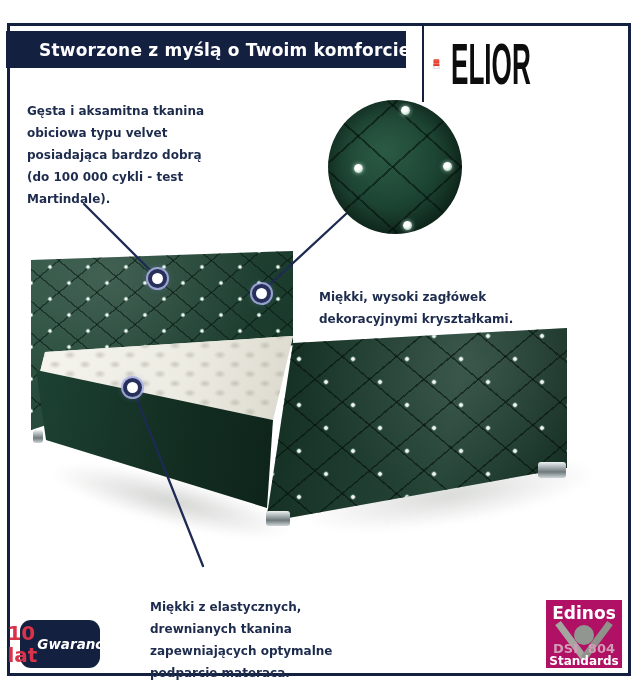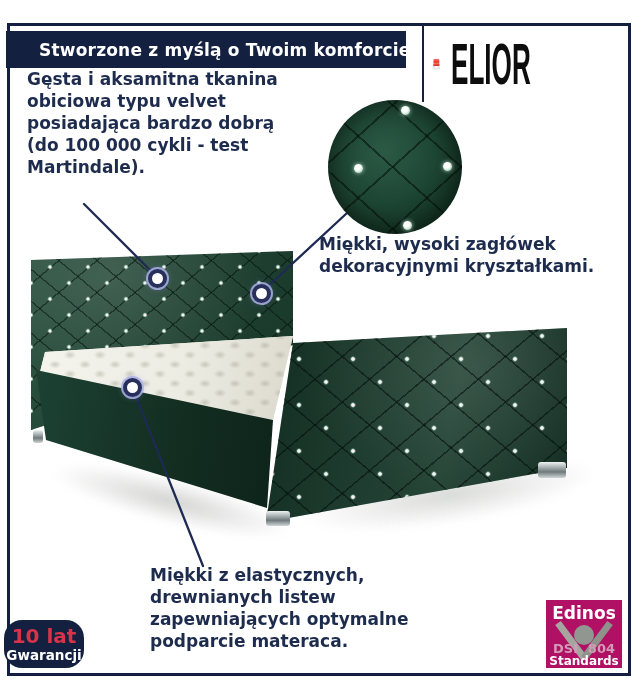--- a/index.html
+++ b/index.html
@@ -30,24 +30,24 @@
     padding-left:8px;box-sizing:border-box;
   }
   .elior-word{
     font-family:"Liberation Sans",sans-serif;font-weight:700;font-size:58px;
     color:#0d0d0d;transform:scaleX(.45);transform-origin:left center;
     letter-spacing:0;line-height:1;white-space:nowrap;
   }
   
   .callout{
     position:absolute;color:var(--text_navy,#1d2b4d);
-    font-weight:700;font-size:17px;line-height:22px;white-space:nowrap;
+    font-weight:700;font-size:12px;line-height:22px;white-space:nowrap;margin-top:32px;
   }
   .callout-fabric{left:27px;top:68px;}
-  .callout-headboard{left:319px;top:233px;}
+  .callout-headboard{left:319px;top:254px;}
   .callout-slats{left:150px;top:564px;}
   
   .detail-circle{
     position:absolute;left:328px;top:100px;width:134px;height:134px;
     border-radius:50%;overflow:hidden;
     background-image:
       repeating-linear-gradient(138deg, rgba(4,16,10,.55) 0 2px, transparent 2px 46px),
       repeating-linear-gradient(42deg,  rgba(4,16,10,.55) 0 2px, transparent 2px 46px),
       radial-gradient(circle at 42% 38%, #2b5a44 0%, #1e4735 45%, #133223 78%, #0d281b 100%);
     box-shadow:inset 0 0 28px rgba(0,0,0,.55);
@@ -121,27 +121,27 @@
   .marker{
     position:absolute;border-radius:50%;background:#ffffff;
     border:4px solid #27305a;
     box-shadow:0 0 0 2px rgba(170,176,228,.85),0 0 7px rgba(130,140,225,.55);
   }
   .marker.m1{left:148px;top:269px;width:11px;height:11px;}
   .marker.m2{left:252px;top:284px;width:11px;height:11px;}
   .marker.m3{left:123px;top:378px;width:11px;height:11px;}
   
   .warranty{
-    position:absolute;left:4px;top:620px;width:80px;height:48px;
-    background:var(--navy,#142040);border-radius:18px;
-    display:flex;flex-direction:column;align-items:center;justify-content:center;
+    position:absolute;left:20px;top:620px;width:80px;height:48px;
+    background:var(--navy,#142040);border-radius:11px;
+    display:flex;flex-direction:row;align-items:center;justify-content:center;
     box-sizing:border-box;
   }
   .warranty .w1{color:var(--badge_red,#d93349);font-weight:700;font-size:20px;line-height:22px;}
-  .warranty .w2{color:#ffffff;font-weight:700;font-size:13.5px;line-height:17px;}
+  .warranty .w2{color:#ffffff;font-weight:700;font-size:13.5px;line-height:17px;font-style:italic;}
   
   .cert{
     position:absolute;left:546px;top:600px;width:76px;height:68px;
     background:var(--cert_magenta,#b01164);
   }
 </style>
 </head>
 <body>
 
 <div class="frame"></div>
@@ -205,21 +205,21 @@
   <div class="crystal" style="left:75px;top:121px;"></div>
 </div>
 
 <div class="callout callout-headboard">
   <div>Miękki, wysoki zagłówek</div>
   <div>dekoracyjnymi kryształkami.</div>
 </div>
 
 <div class="callout callout-slats">
   <div>Miękki z elastycznych,</div>
-  <div>drewnianych listew</div>
+  <div>drewnianych tkanina</div>
   <div>zapewniających optymalne</div>
   <div>podparcie materaca.</div>
 </div>
 
 <div class="warranty">
   <div class="w1">10 lat</div>
   <div class="w2">Gwarancji</div>
 </div>
 
 <div class="cert">

